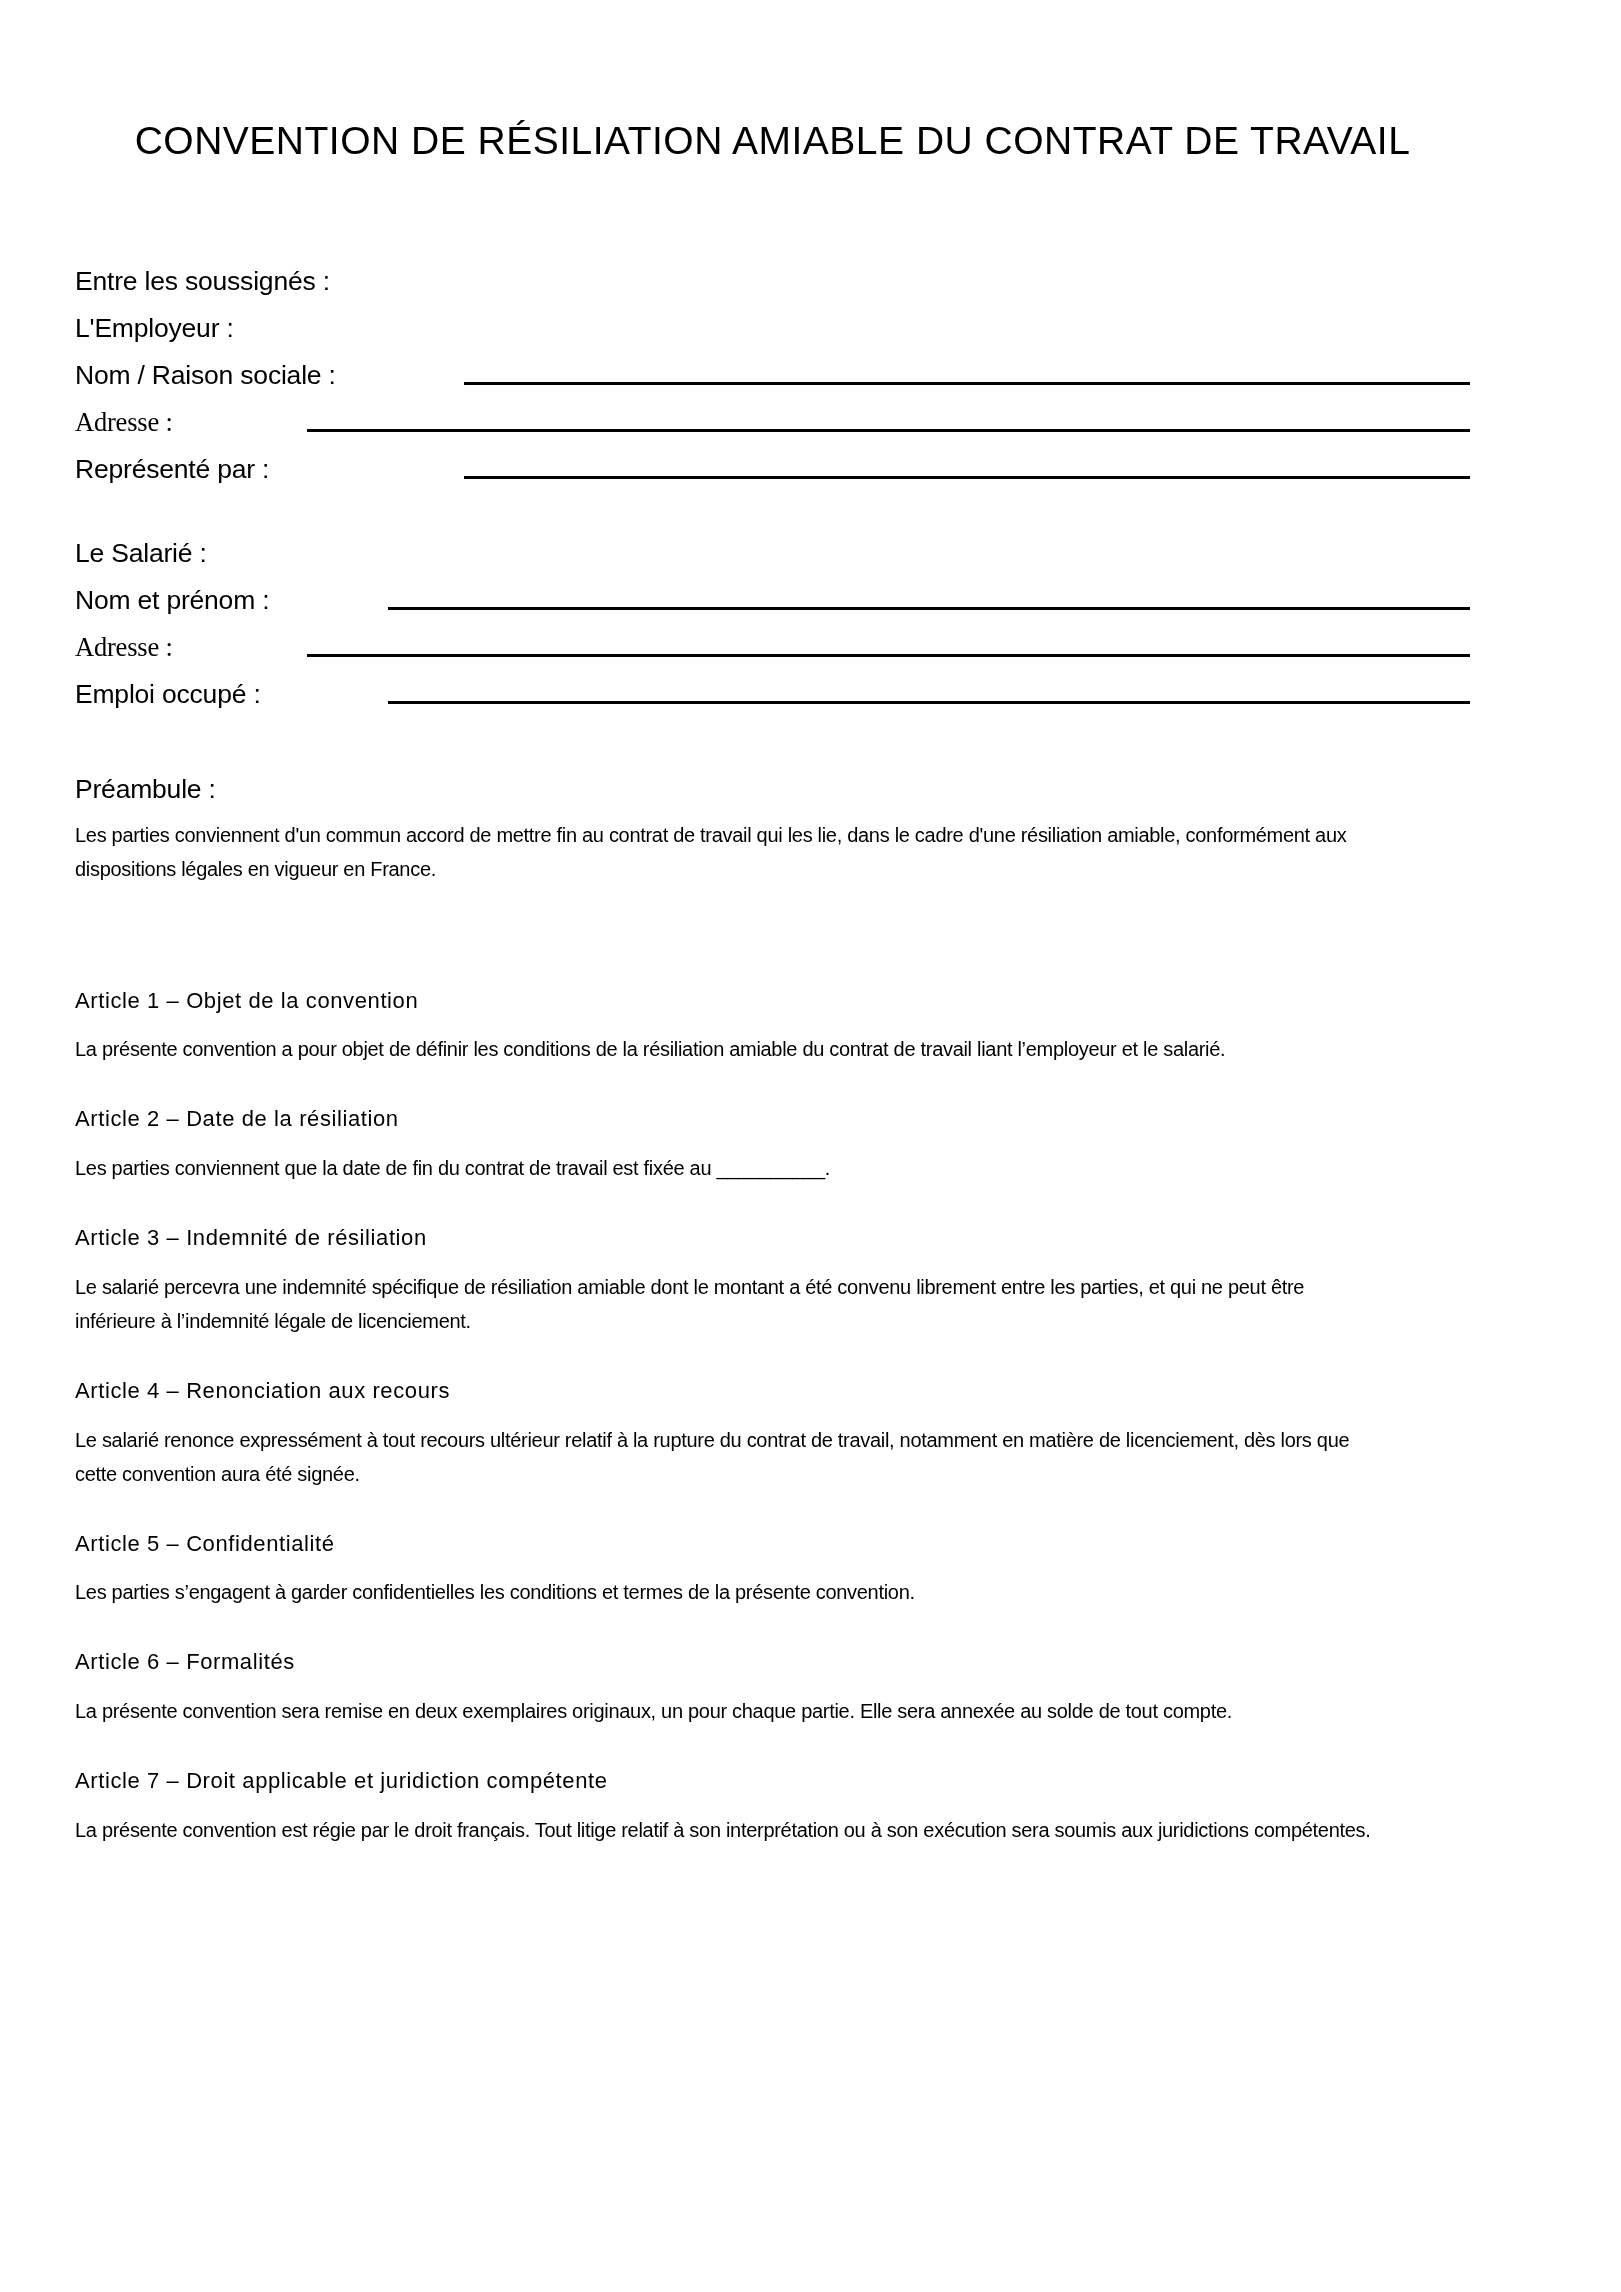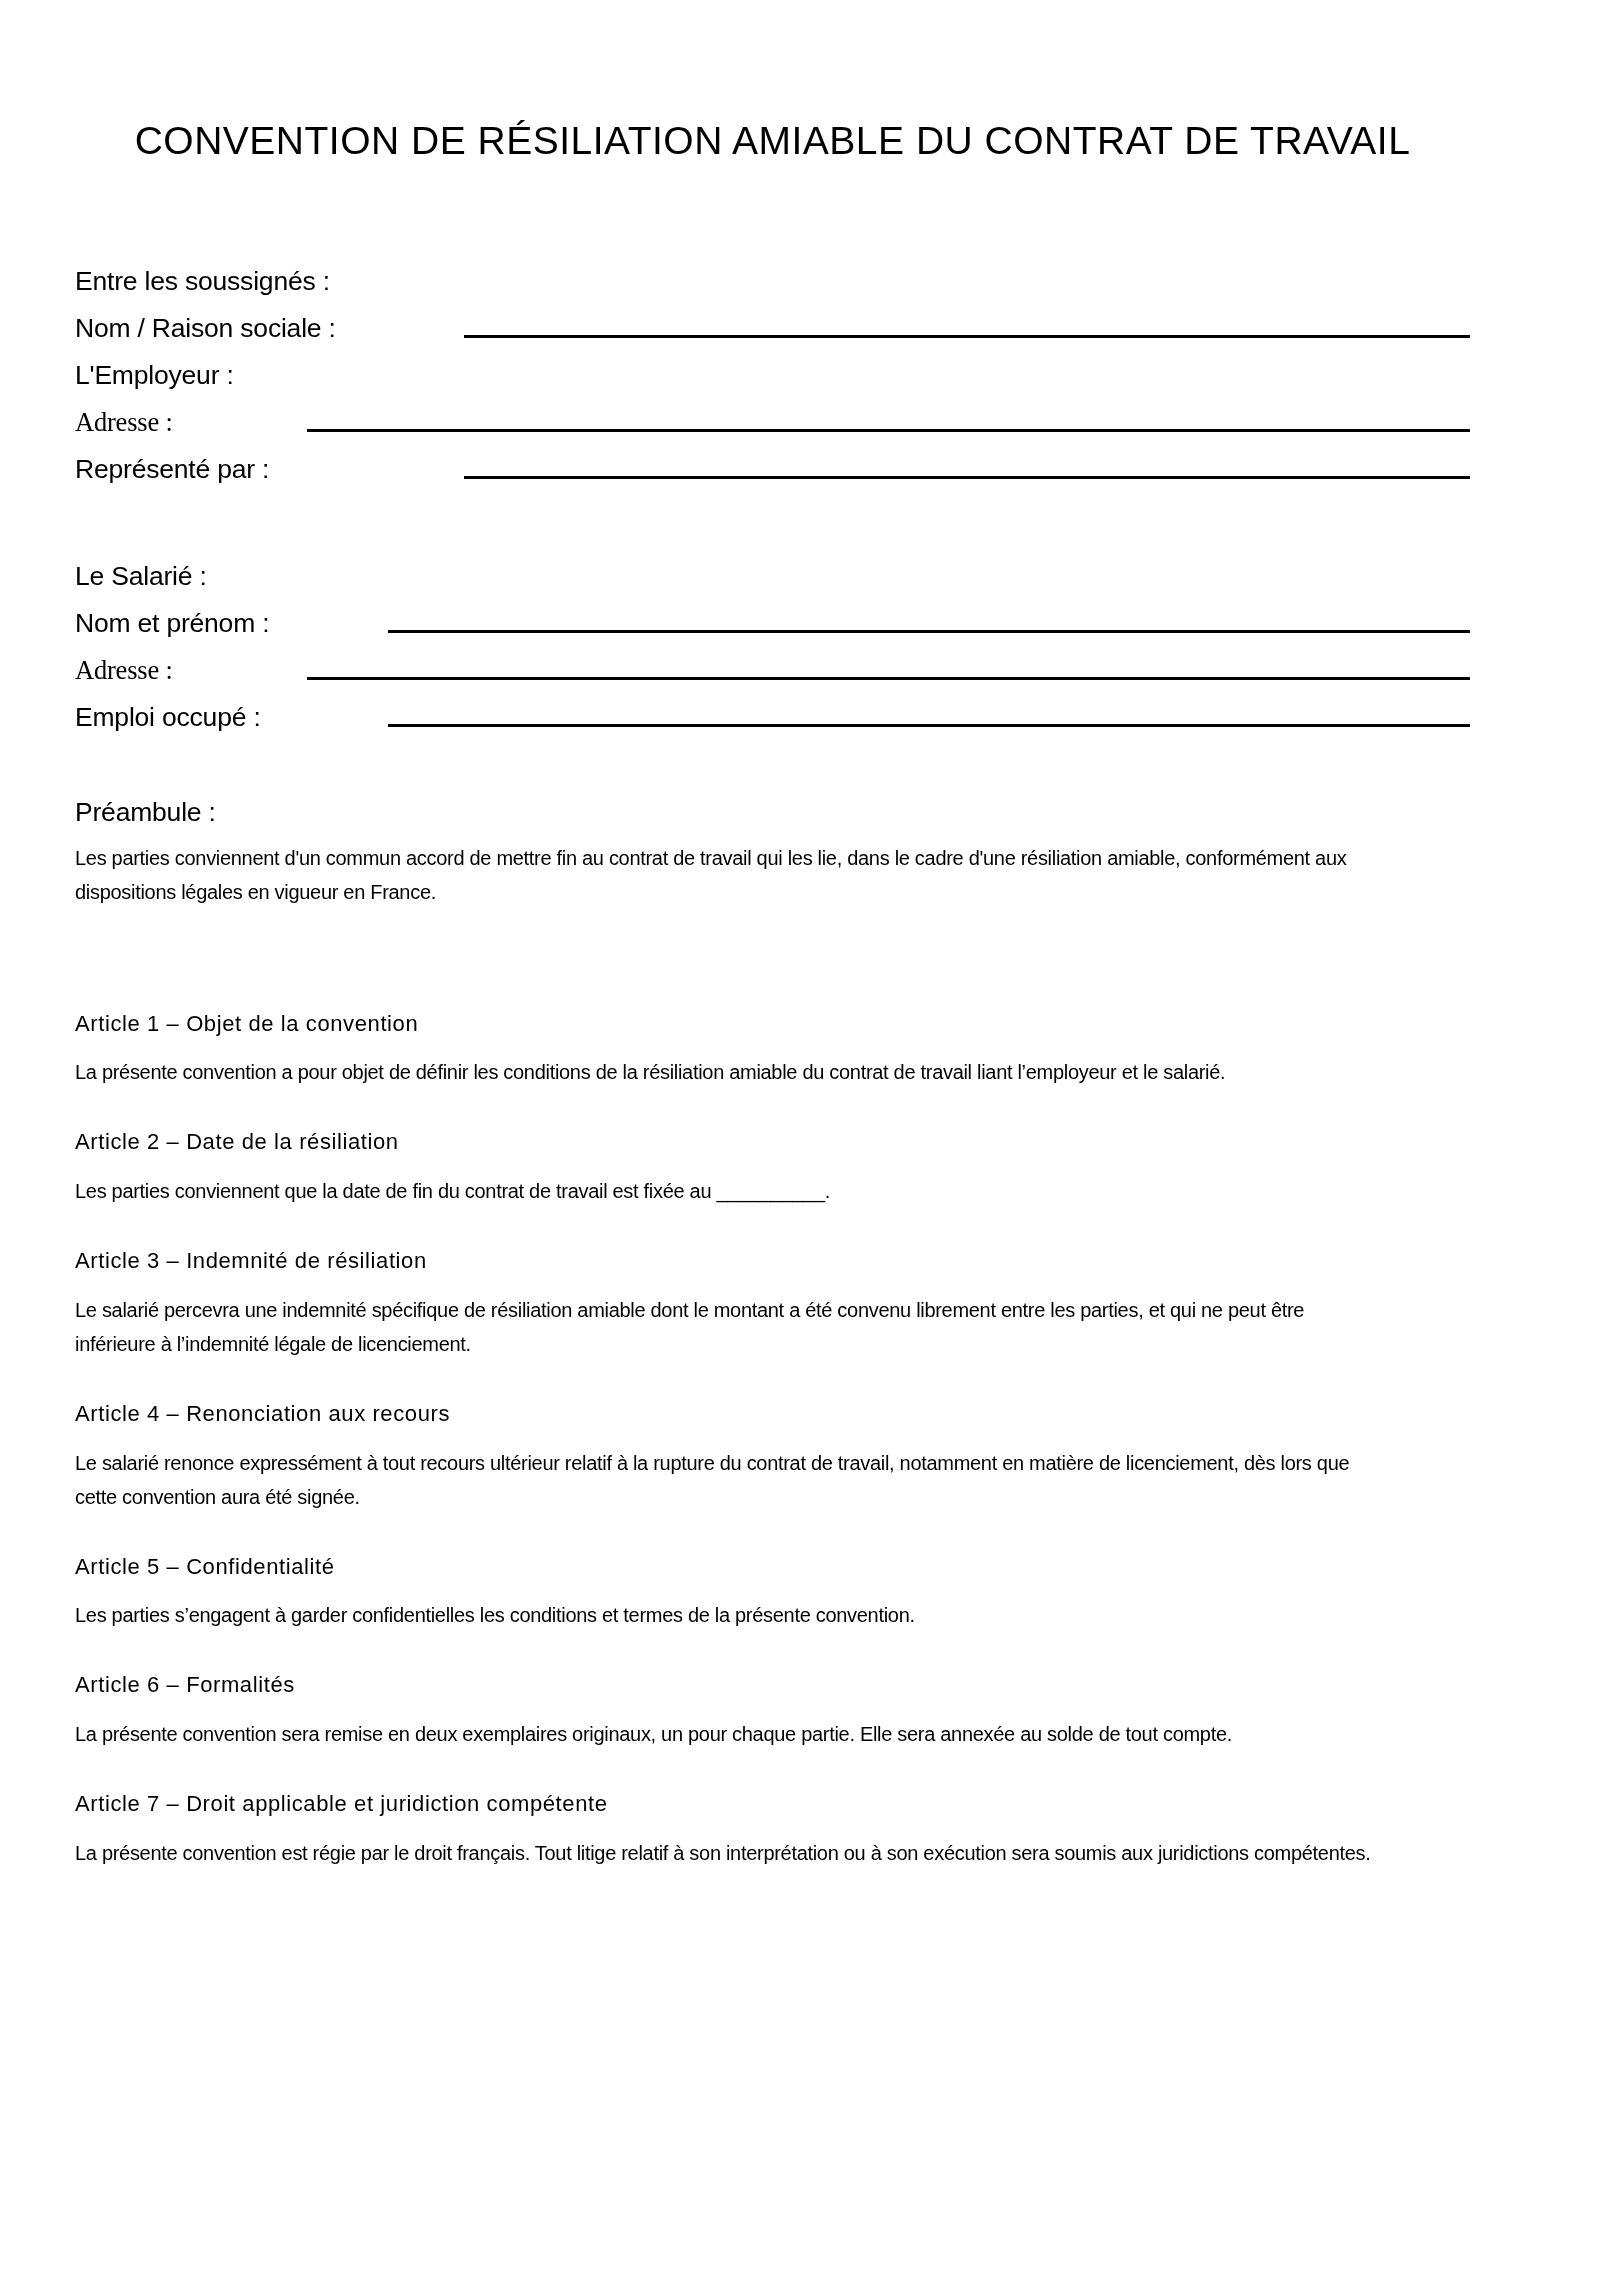--- a/index.html
+++ b/index.html
@@ -43,21 +43,21 @@
     flex: 0 0 auto;
   }
   .lw-397 { width: 389px; }
   .lw-319 { width: 313px; }
   .lw-237 { width: 232px; font-family: Liberation Serif, serif; }
   .fill-line {
     flex: 1 1 auto;
     height: 20.6px;
     border-bottom: 3.9px solid #000000;
   }
-  .employee-block { margin-top: 60px; }
+  .employee-block { margin-top: 37px; }
   .preamble { margin-top: 45px; }
   .preamble-heading {
     font-size: 26.5px;
     line-height: 34px;
     letter-spacing: -0.2px;
     font-weight: 400;
     margin: 0;
   }
   .body-text {
     font-size: 20px;
@@ -84,26 +84,26 @@
 
   <h1 class="doc-title">CONVENTION DE RÉSILIATION AMIABLE DU CONTRAT DE TRAVAIL</h1>
 
   <div class="parties">
 
     <div class="form-row">
       <span class="form-label">Entre les soussignés :</span>
     </div>
 
     <div class="form-row">
-      <span class="form-label lw-397">Nom / Raison sociale :</span>
-      <span class="fill-line"></span>
+      <span class="form-label">L'Employeur :</span>
     </div>
 
     <div class="form-row">
-      <span class="form-label">L'Employeur :</span>
+      <span class="form-label lw-397">Nom / Raison sociale :</span>
+      <span class="fill-line"></span>
     </div>
 
     <div class="form-row">
       <span class="form-label lw-237">Adresse :</span>
       <span class="fill-line"></span>
     </div>
 
     <div class="form-row">
       <span class="form-label lw-397">Représenté par :</span>
       <span class="fill-line"></span>

